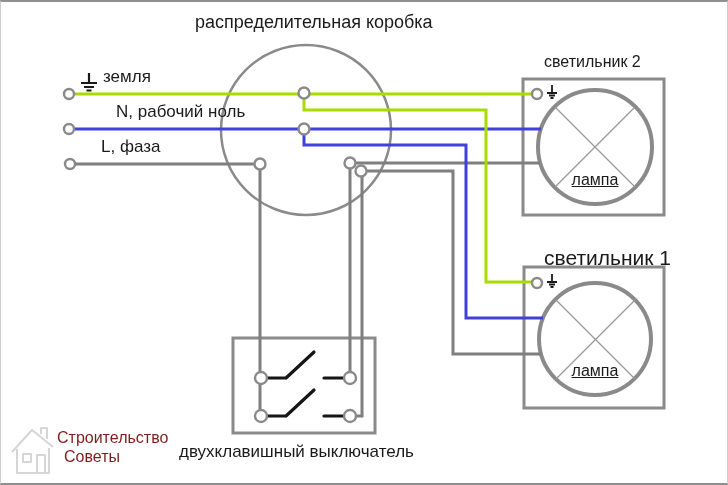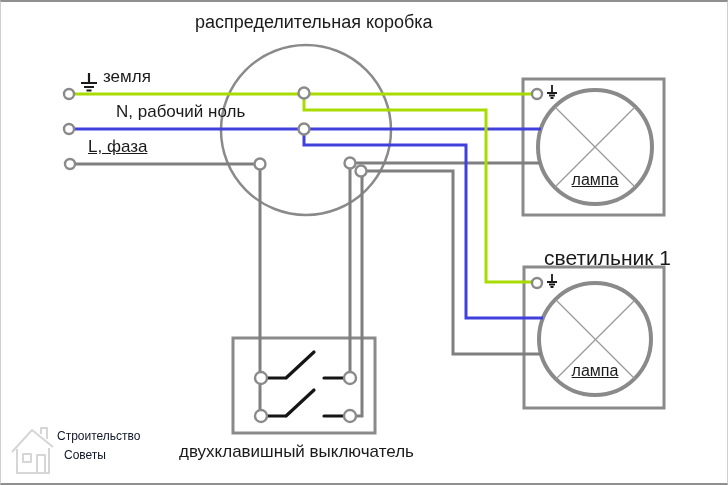--- a/index.html
+++ b/index.html
@@ -19,28 +19,28 @@
   .lbl{
     position:absolute;
     color:#1a1a1a;
     font-size:17px;
     line-height:1.1;
     white-space:nowrap;
   }
   .lbl-title{left:194px;top:11px;font-size:18px;}
   .lbl-ground{left:102px;top:66px;}
   .lbl-neutral{left:87px;top:101px;margin-left:28px;}
-  .lbl-phase{left:87px;top:136px;text-decoration:underline;}
+  .lbl-phase{left:100px;top:136px;}
   .lbl-fix2{left:543px;top:51px;font-size:16px;}
   .lbl-fix1{left:543px;top:244px;font-size:21px;}
   .lbl-lamp{width:70px;left:559px;text-align:center;font-size:16px;text-decoration:underline;}
   .lbl-lamp2{top:169px;}
   .lbl-lamp1{top:360px;}
   .lbl-switch{left:178px;top:441px;}
-  .wm{position:absolute;color:#0f172a;font-size:12px;white-space:nowrap;}
+  .wm{position:absolute;color:#7f1d1d;font-size:16px;white-space:nowrap;}
   .wm1{left:56px;top:427px;}
   .wm2{left:63px;top:446px;}
 </style>
 </head>
 <body>
 
 <div class="canvas">
 
   <svg class="diagram-svg" width="728" height="485" viewBox="0 0 728 485">
 
@@ -124,20 +124,21 @@
       <rect x="36" y="453" width="8" height="18"></rect>
       <rect x="22" y="452" width="8" height="8"></rect>
     </g>
   </svg>
 
   <div class="lbl lbl-title">распределительная коробка</div>
   <div class="lbl lbl-ground">земля</div>
   <div class="lbl lbl-neutral">N, рабочий ноль</div>
   <div class="lbl lbl-phase">L, фаза</div>
 
+  <div class="lbl lbl-fix2">светильник 2</div>
   <div class="lbl lbl-lamp lbl-lamp2">лампа</div>
 
   <div class="lbl lbl-fix1">светильник 1</div>
   <div class="lbl lbl-lamp lbl-lamp1">лампа</div>
 
   <div class="lbl lbl-switch">двухклавишный выключатель</div>
 
   <div class="wm wm1">Строительство</div>
   <div class="wm wm2">Советы</div>
 </div>

